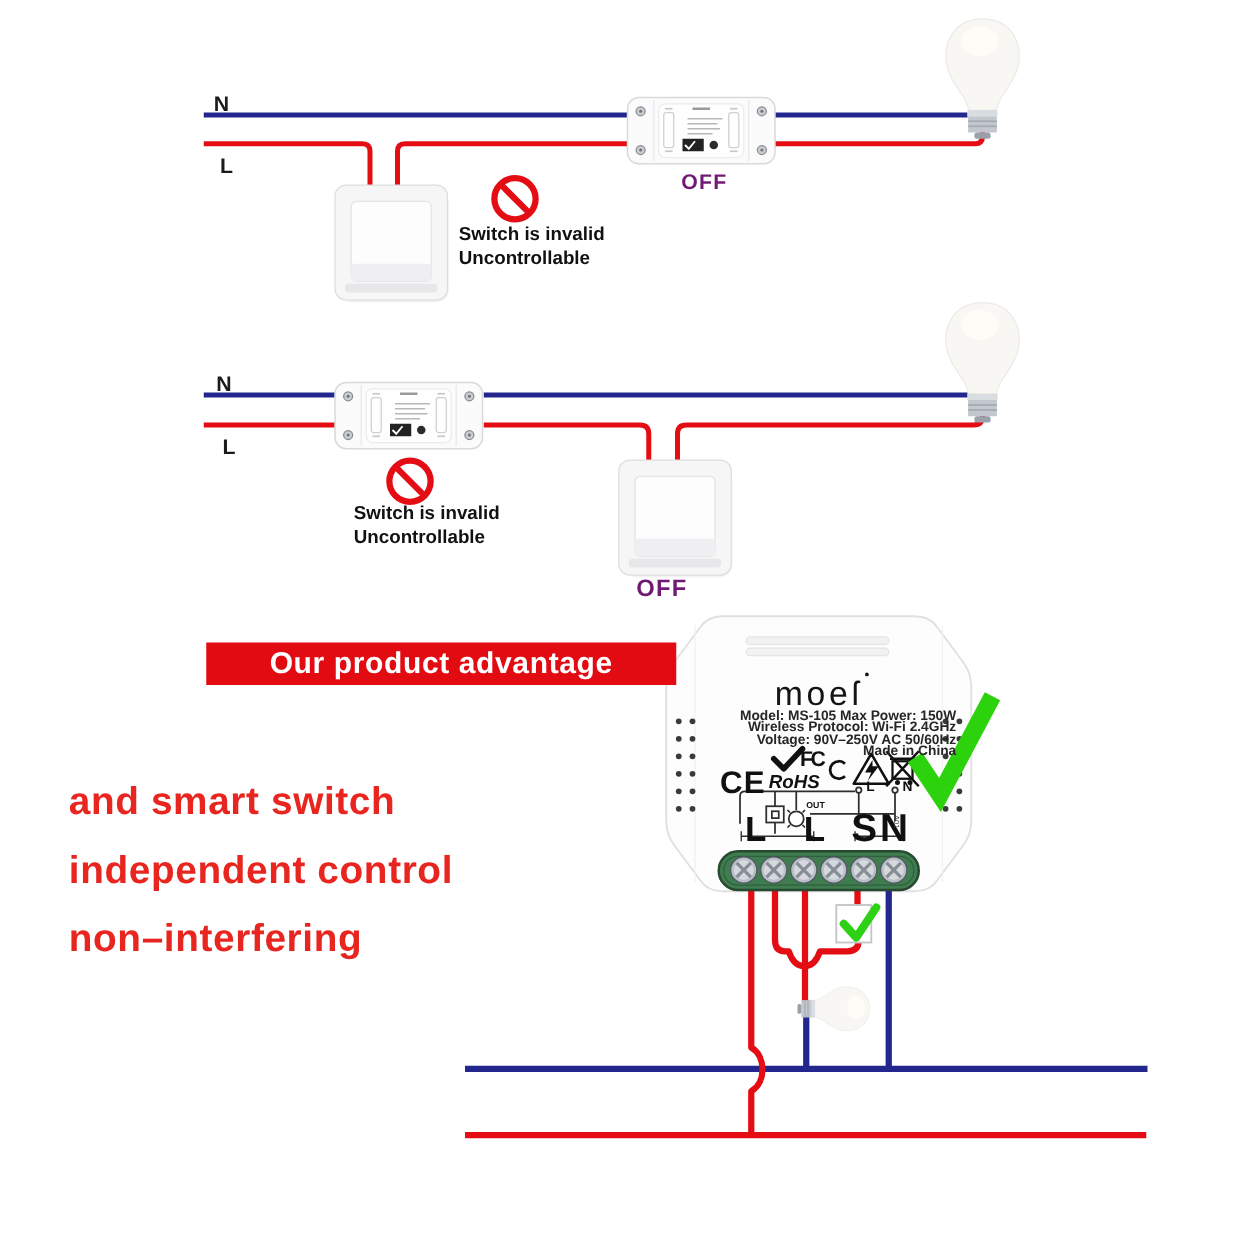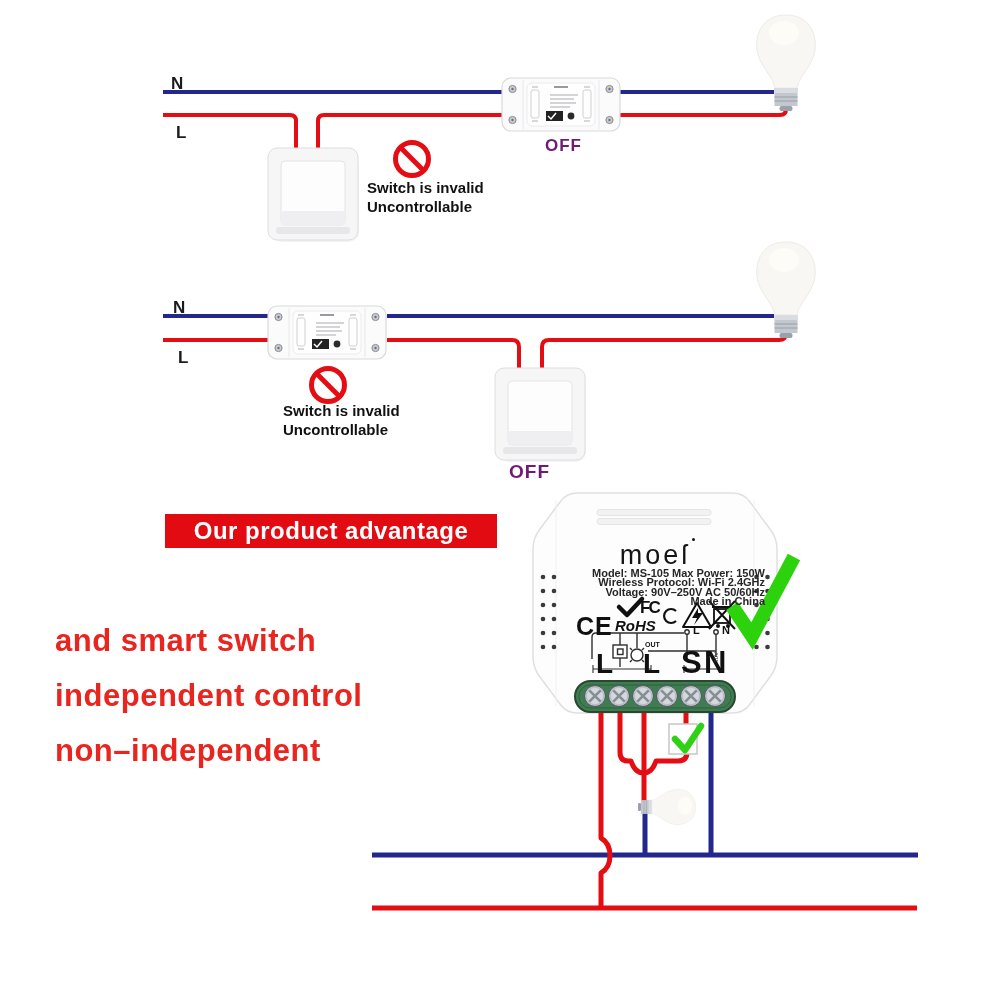--- a/index.html
+++ b/index.html
@@ -4,21 +4,21 @@
 <style>
   html,body{margin:0;padding:0;background:#fff;}
   #stage{position:relative;width:1001px;height:1001px;background:#ffffff;overflow:hidden;
          font-family:"Liberation Sans","DejaVu Sans",sans-serif;}
   #gfx{position:absolute;left:0;top:0;}
   .t{position:absolute;white-space:nowrap;color:#1b1b1b;}
   .wirelbl{font-size:17px;font-weight:bold;}
   .warn{font-size:15px;font-weight:bold;line-height:19px;color:#111;}
   .off{font-size:17px;font-weight:bold;color:#701a75;letter-spacing:1px;}
   .off2{font-size:19px;}
-  .banner{left:165px;top:514px;width:332px;height:34px;background:#e30b12;color:#ffffff;
+  .banner{left:165px;top:514px;width:376px;height:34px;background:#e30b12;color:#ffffff;
           font-size:24px;font-weight:bold;text-align:center;line-height:34px;letter-spacing:0.5px;}
   .adv{left:55px;font-size:31px;font-weight:bold;color:#e8251f;letter-spacing:0.5px;}
   .brand{left:555px;top:540px;width:200px;text-align:center;font-size:27px;font-weight:normal;
          letter-spacing:3px;color:#141414;}
   .branddot{position:absolute;left:692px;top:538px;width:3px;height:3px;border-radius:50%;background:#141414;}
   .mtitle{left:545px;top:555px;width:220px;text-align:center;font-size:17px;font-weight:bold;color:#101010;}
   .mspecs{left:545px;top:569px;width:220px;text-align:right;font-size:11px;font-weight:bold;
           color:#262626;line-height:9.3px;}
   .ce{left:576px;top:598px;font-size:25px;font-weight:bold;letter-spacing:1px;color:#101010;margin-top:14px;}
   .rohs{left:615px;top:617px;font-size:15px;font-weight:bold;font-style:italic;color:#101010;}
@@ -248,21 +248,21 @@
 <div class="t wirelbl" style="left:178px;top:348px">L</div>
 <div class="t warn" style="left:283px;top:401px">
   <div>Switch is invalid</div>
   <div>Uncontrollable</div>
 </div>
 <div class="t off off2" style="left:509px;top:461px">OFF</div>
 
 <div class="t banner">Our product advantage</div>
 <div class="t adv" style="top:623px">and smart switch</div>
 <div class="t adv" style="top:678px">independent control</div>
-<div class="t adv" style="top:733px">non–independent</div>
+<div class="t adv" style="top:733px">non–interfering</div>
 
 <div class="t brand">moeſ</div>
 <div class="branddot"></div>
 <div class="t mspecs">
   <div>Model: MS-105 Max Power: 150W</div>
   <div>Wireless Protocol: Wi-Fi 2.4GHz</div>
   <div>Voltage: 90V–250V AC 50/60Hz</div>
   <div>Made in China</div>
 </div>
 <div class="t ce">CE</div>

